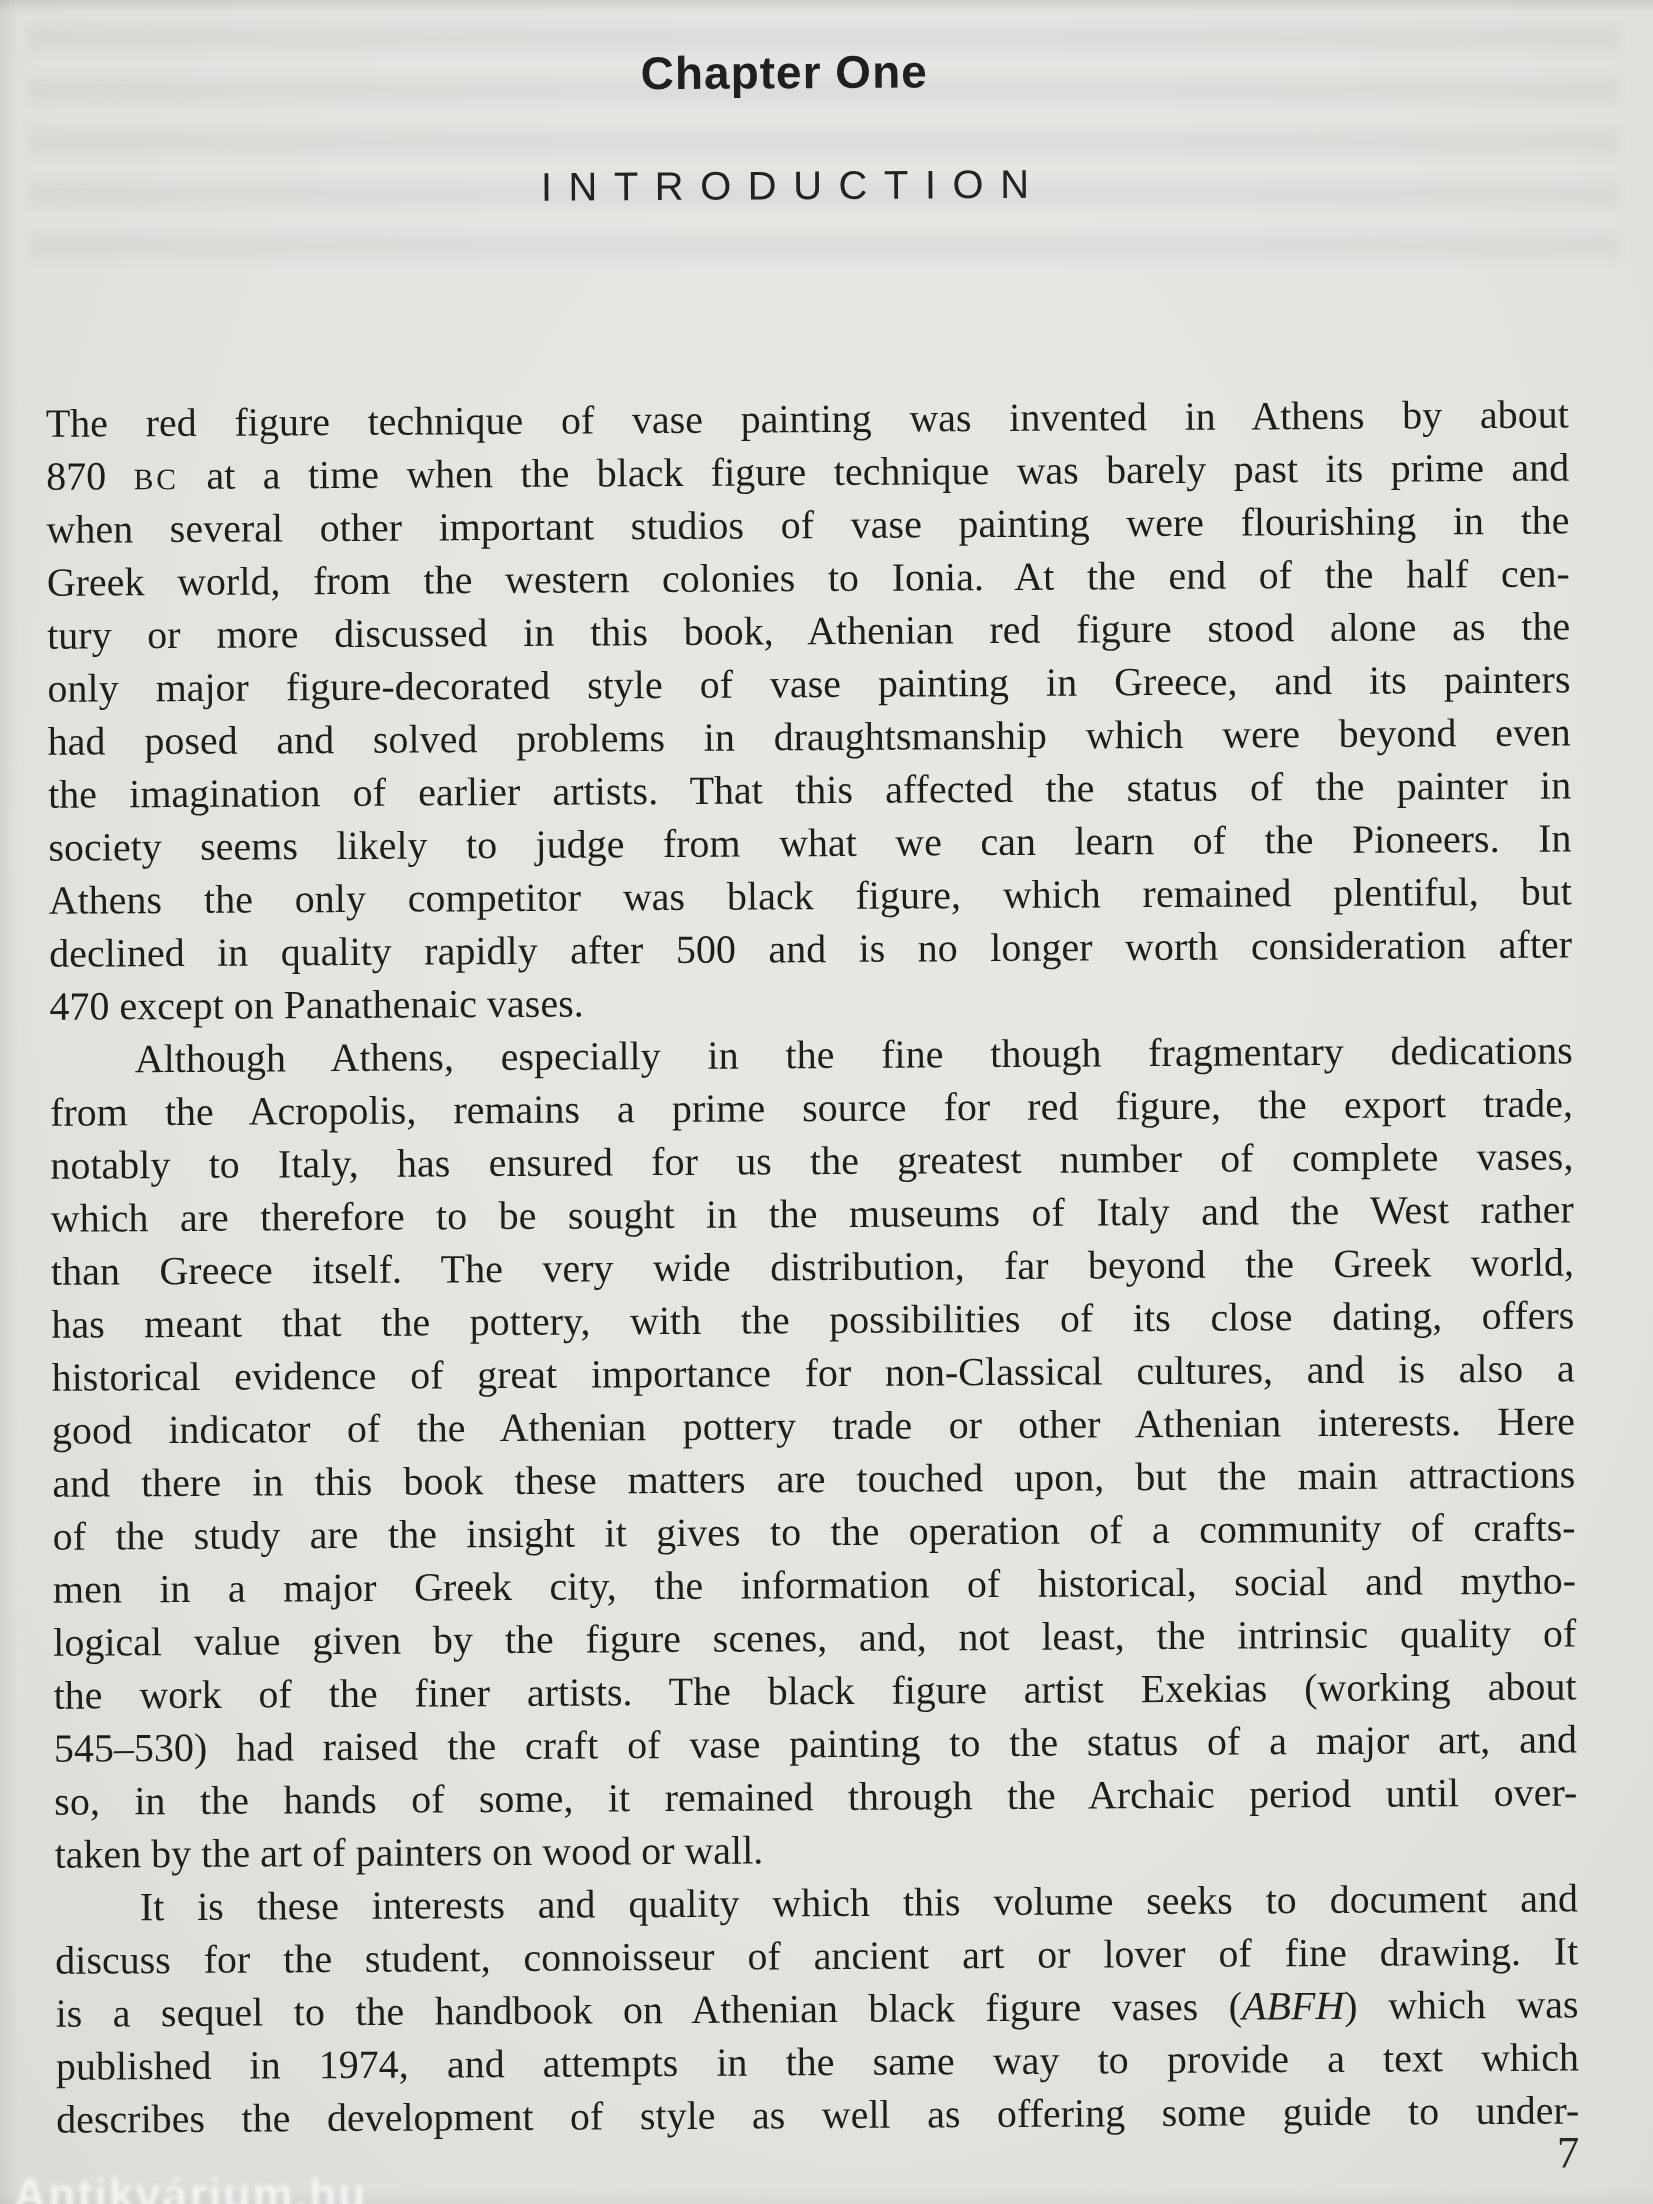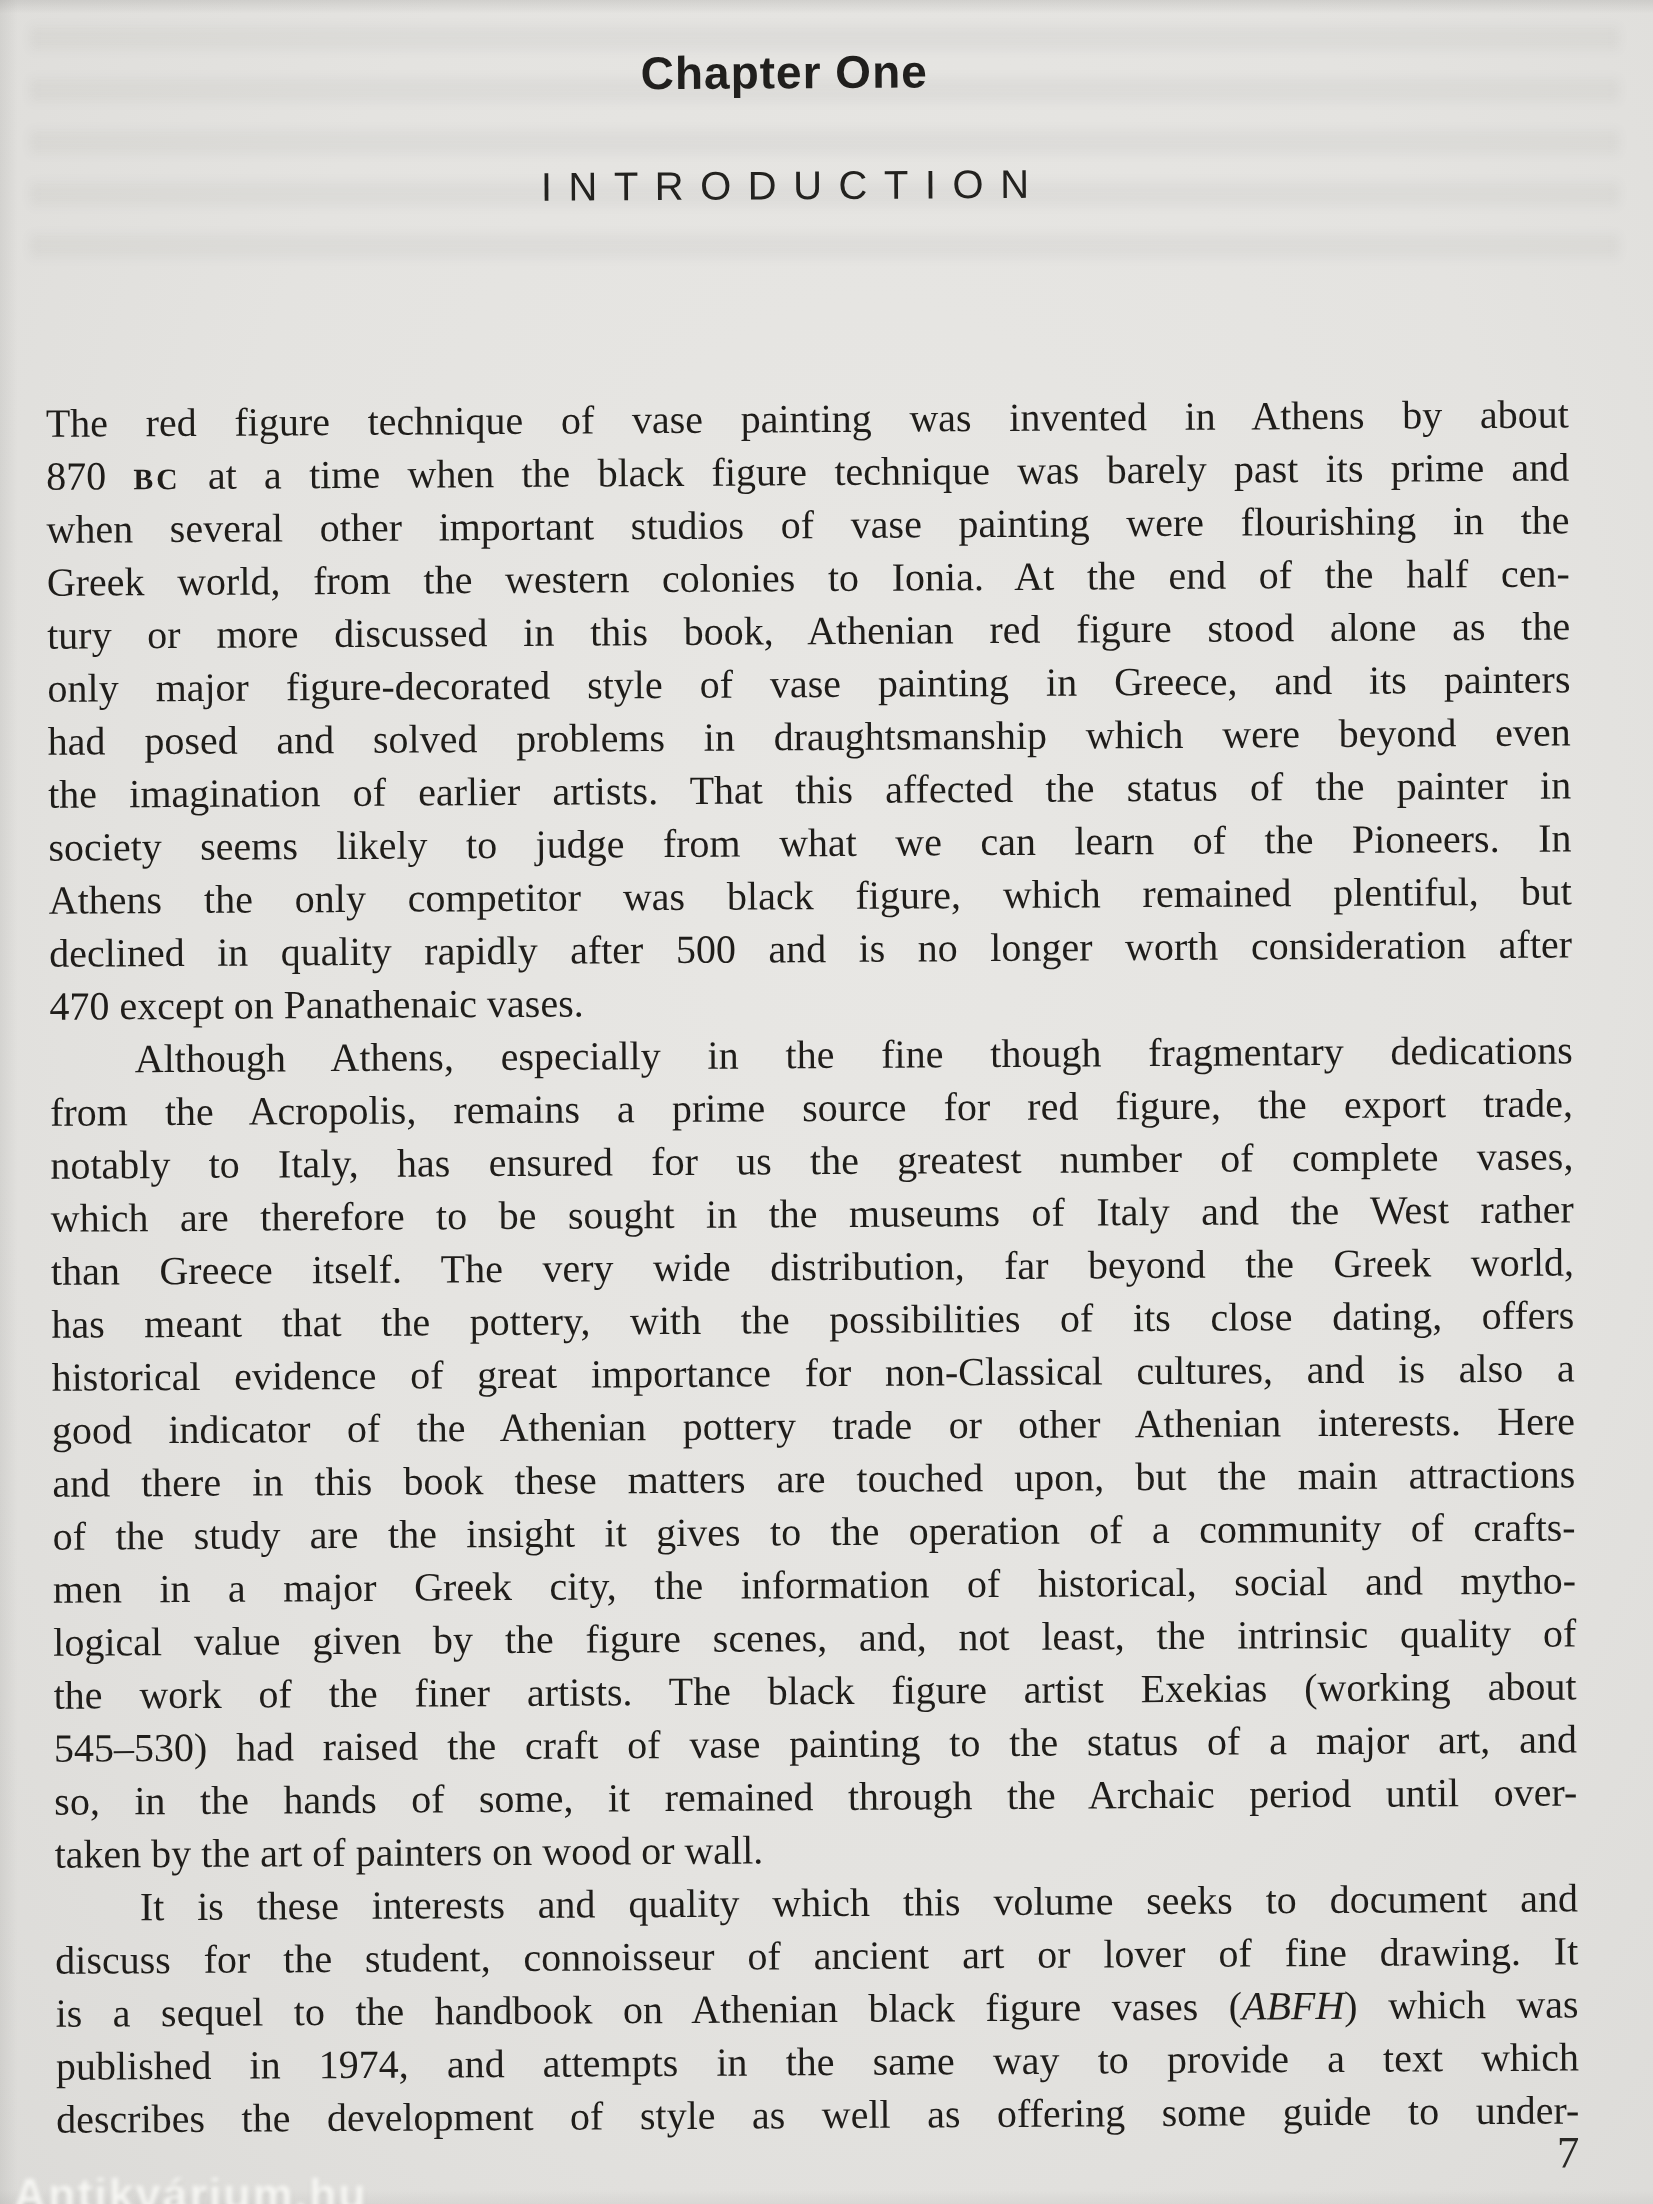--- a/index.html
+++ b/index.html
@@ -89,21 +89,21 @@
     white-space: normal;
   }
   .line.no-just {
     text-align: left;
     text-align-last: left;
   }
   .line.indent {
     padding-left: 85px;
   }
   .i { font-style: italic; margin-top: 44px; }
-  .sc { font-size: 0.74em; letter-spacing: 0.10em; font-weight: bold; }
+  .sc { font-size: 0.74em; letter-spacing: 0.10em; }
   .page-number {
     position: absolute;
     left: 1360px;
     top: 2131px;
     width: 213px;
     text-align: right;
     font-size: 45px;
     color: #2a2926;
   }
   .watermark {

